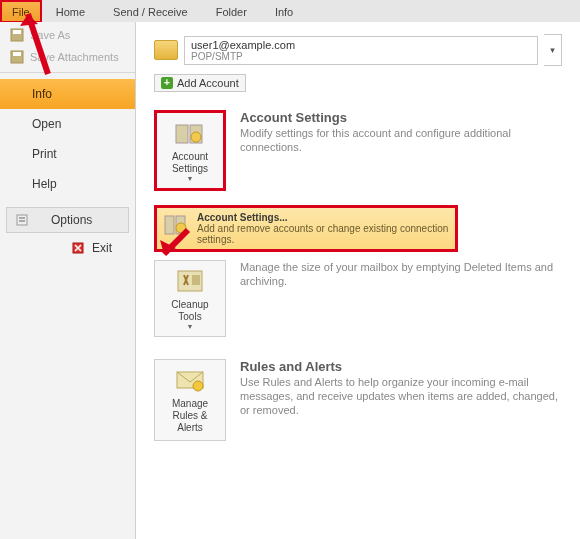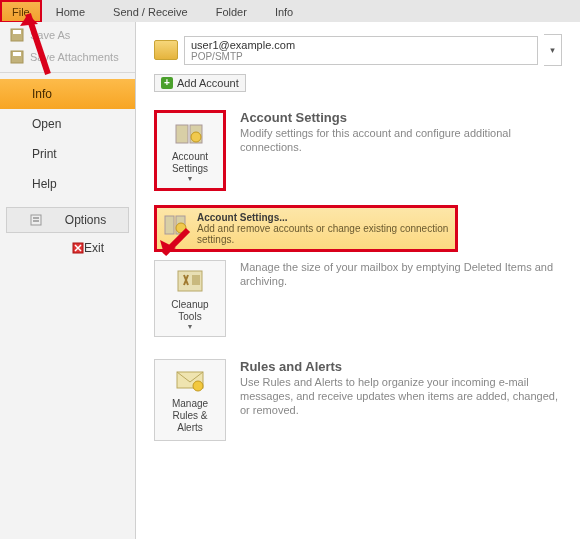--- a/index.html
+++ b/index.html
@@ -12,22 +12,22 @@
 
 
 .sidebar { position: absolute; top: 22px; left: 0; width: 136px; height: calc(100% - 22px); background: #f3f3f3; border-right: 1px solid #d0d0d0; padding-top: 2px; }
 .sidebar-item { display: flex; align-items: center; gap: 6px; font-size: 11px; color: #555; padding: 4px 10px; cursor: pointer; }
 .sidebar-item.disabled { color: #a9a9a9; }
 .sb-icon { width: 14px; height: 14px; display: inline-flex; align-items: center; justify-content: center; font-size: 12px; }
 .sidebar-sep { height: 1px; background: #d8d8d8; margin: 4px 0; }
 .sidebar-nav { margin-top: 6px; }
 .nav-item { font-size: 12px; color: #3a3a3a; padding: 8px 32px; cursor: pointer; }
 .nav-item.active { background: linear-gradient(#fdbb4a,#f7a524); color: #442900; }
-.nav-item.options { background: #eaeaea; border: 1px solid #cfcfcf; margin: 0 6px; padding: 5px 8px; display: flex; align-items: center; gap: 22px; justify-content: center; }
-.nav-item.exit { display: flex; gap: 0; margin-left: 40px; }
+.nav-item.options { background: #eaeaea; border: 1px solid #cfcfcf; margin: 0 6px; padding: 5px 8px; display: flex; align-items: center; gap: 22px; }
+.nav-item.exit { display: flex; gap: 8px; margin-left: 40px; }
 
 
 .main { position: absolute; top: 22px; left: 136px; right: 0; bottom: 0; background: #fff; padding: 12px 18px; overflow: hidden; }
 .page-title { font-size: 20px; color: #4a4a4a; margin-bottom: 10px; font-weight: 400; }
 
 
 .account-row { display: flex; align-items: center; gap: 6px; margin-bottom: 6px; }
 .acct-icon { width: 24px; height: 20px; background: linear-gradient(#f6d67a,#e5b43d); border: 1px solid #c9a334; border-radius: 2px; }
 .acct-box { flex: 1; border: 1px solid #c8c8c8; padding: 2px 6px; font-size: 11px; display: flex; flex-direction: column; }
 .acct-email { color: #333; }

